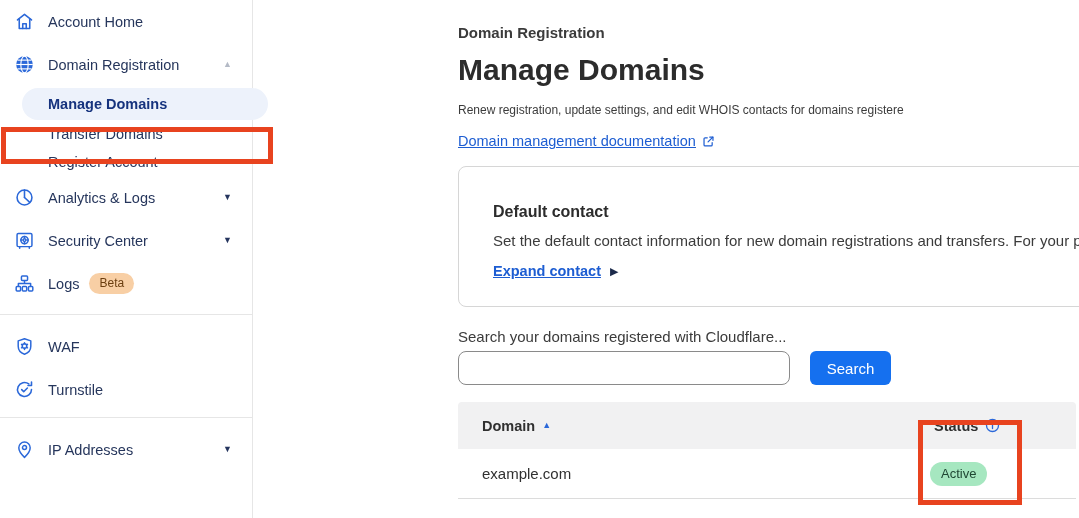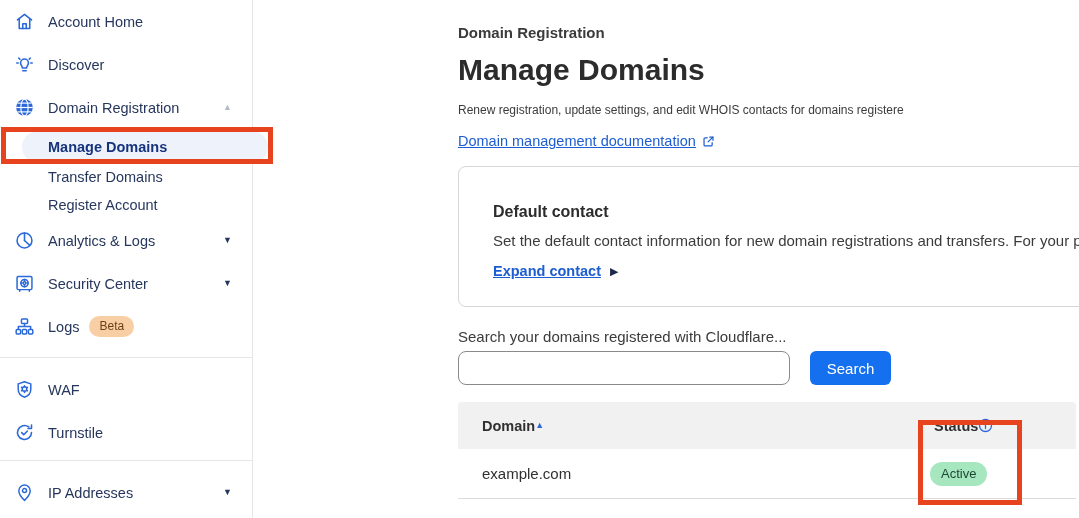--- a/index.html
+++ b/index.html
@@ -91,21 +91,21 @@
     font-size: 15px; cursor: pointer;
     font-family: "Liberation Sans", sans-serif;
   }
 
   .domain-table { margin-top: 17px; width: 618px; }
   .thead {
     height: 47px; background: #f1f1f2;
     display: flex; align-items: center; position: relative;
     border-radius: 4px 4px 0 0;
   }
-  .th { font-size: 14.5px; font-weight: bold; color: #303030; display: flex; align-items: center; }
+  .th { font-size: 14.5px; font-weight: bold; color: #303030; display: flex; align-items: center; gap: 7px; }
   .th-domain { padding-left: 24px; }
   .th-status { position: absolute; left: 476px; }
   .sort-arrow { color: #2b68d9; font-size: 9px; line-height: 1; }
   .info-icon svg { width: 15px; height: 15px; display: block; color: #2b68d9; }
   .trow {
     height: 50px; display: flex; align-items: center;
     position: relative; border-bottom: 1px solid #dcdcdc; background: #fff;
   }
   .td-domain { padding-left: 24px; font-size: 15px; color: #303030; }
   .status-badge {
@@ -123,33 +123,20 @@
     <span class="icon">
       <svg viewBox="0 0 24 24" fill="none" stroke="currentColor" stroke-width="1.8" stroke-linecap="round" stroke-linejoin="round">
         <path d="M4 10.2 12 3.8l8 6.4"></path>
           <path d="M6 8.8V20h12V8.8"></path>
           <path d="M10 20v-5.4h4V20"></path>
       </svg>
     </span>
     <span>Account Home</span>
   </div>
 
-  <div class="nav-item">
-    <span class="icon">
-      <svg viewBox="0 0 24 24" fill="none" stroke="currentColor" stroke-width="1.8" stroke-linecap="round" stroke-linejoin="round">
-        <path d="M9.6 16c0-2.2-2.1-3.2-2.1-5.7a4.5 4.5 0 0 1 9 0c0 2.5-2.1 3.5-2.1 5.7z"></path>
-        <path d="M10 19.2h4"></path>
-          <path d="M3.2 10.3h1.6"></path>
-          <path d="M19.2 10.3h1.6"></path>
-        <path d="M5.4 4.6l1.2 1.2"></path>
-          <path d="M18.6 4.6l-1.2 1.2"></path>
-      </svg>
-    </span>
-    <span>Discover</span>
-  </div>
 
   <div class="nav-item">
     <span class="icon">
       <svg viewBox="0 0 24 24" fill="currentColor">
         <circle cx="12" cy="12" r="9.5"></circle>
         <g fill="none" stroke="#ffffff" stroke-width="1.3">
           <ellipse cx="12" cy="12" rx="4.2" ry="9.5"></ellipse>
           <path d="M2.5 12h19"></path>
             <path d="M4 7h16"></path>
             <path d="M4 17h16"></path>

